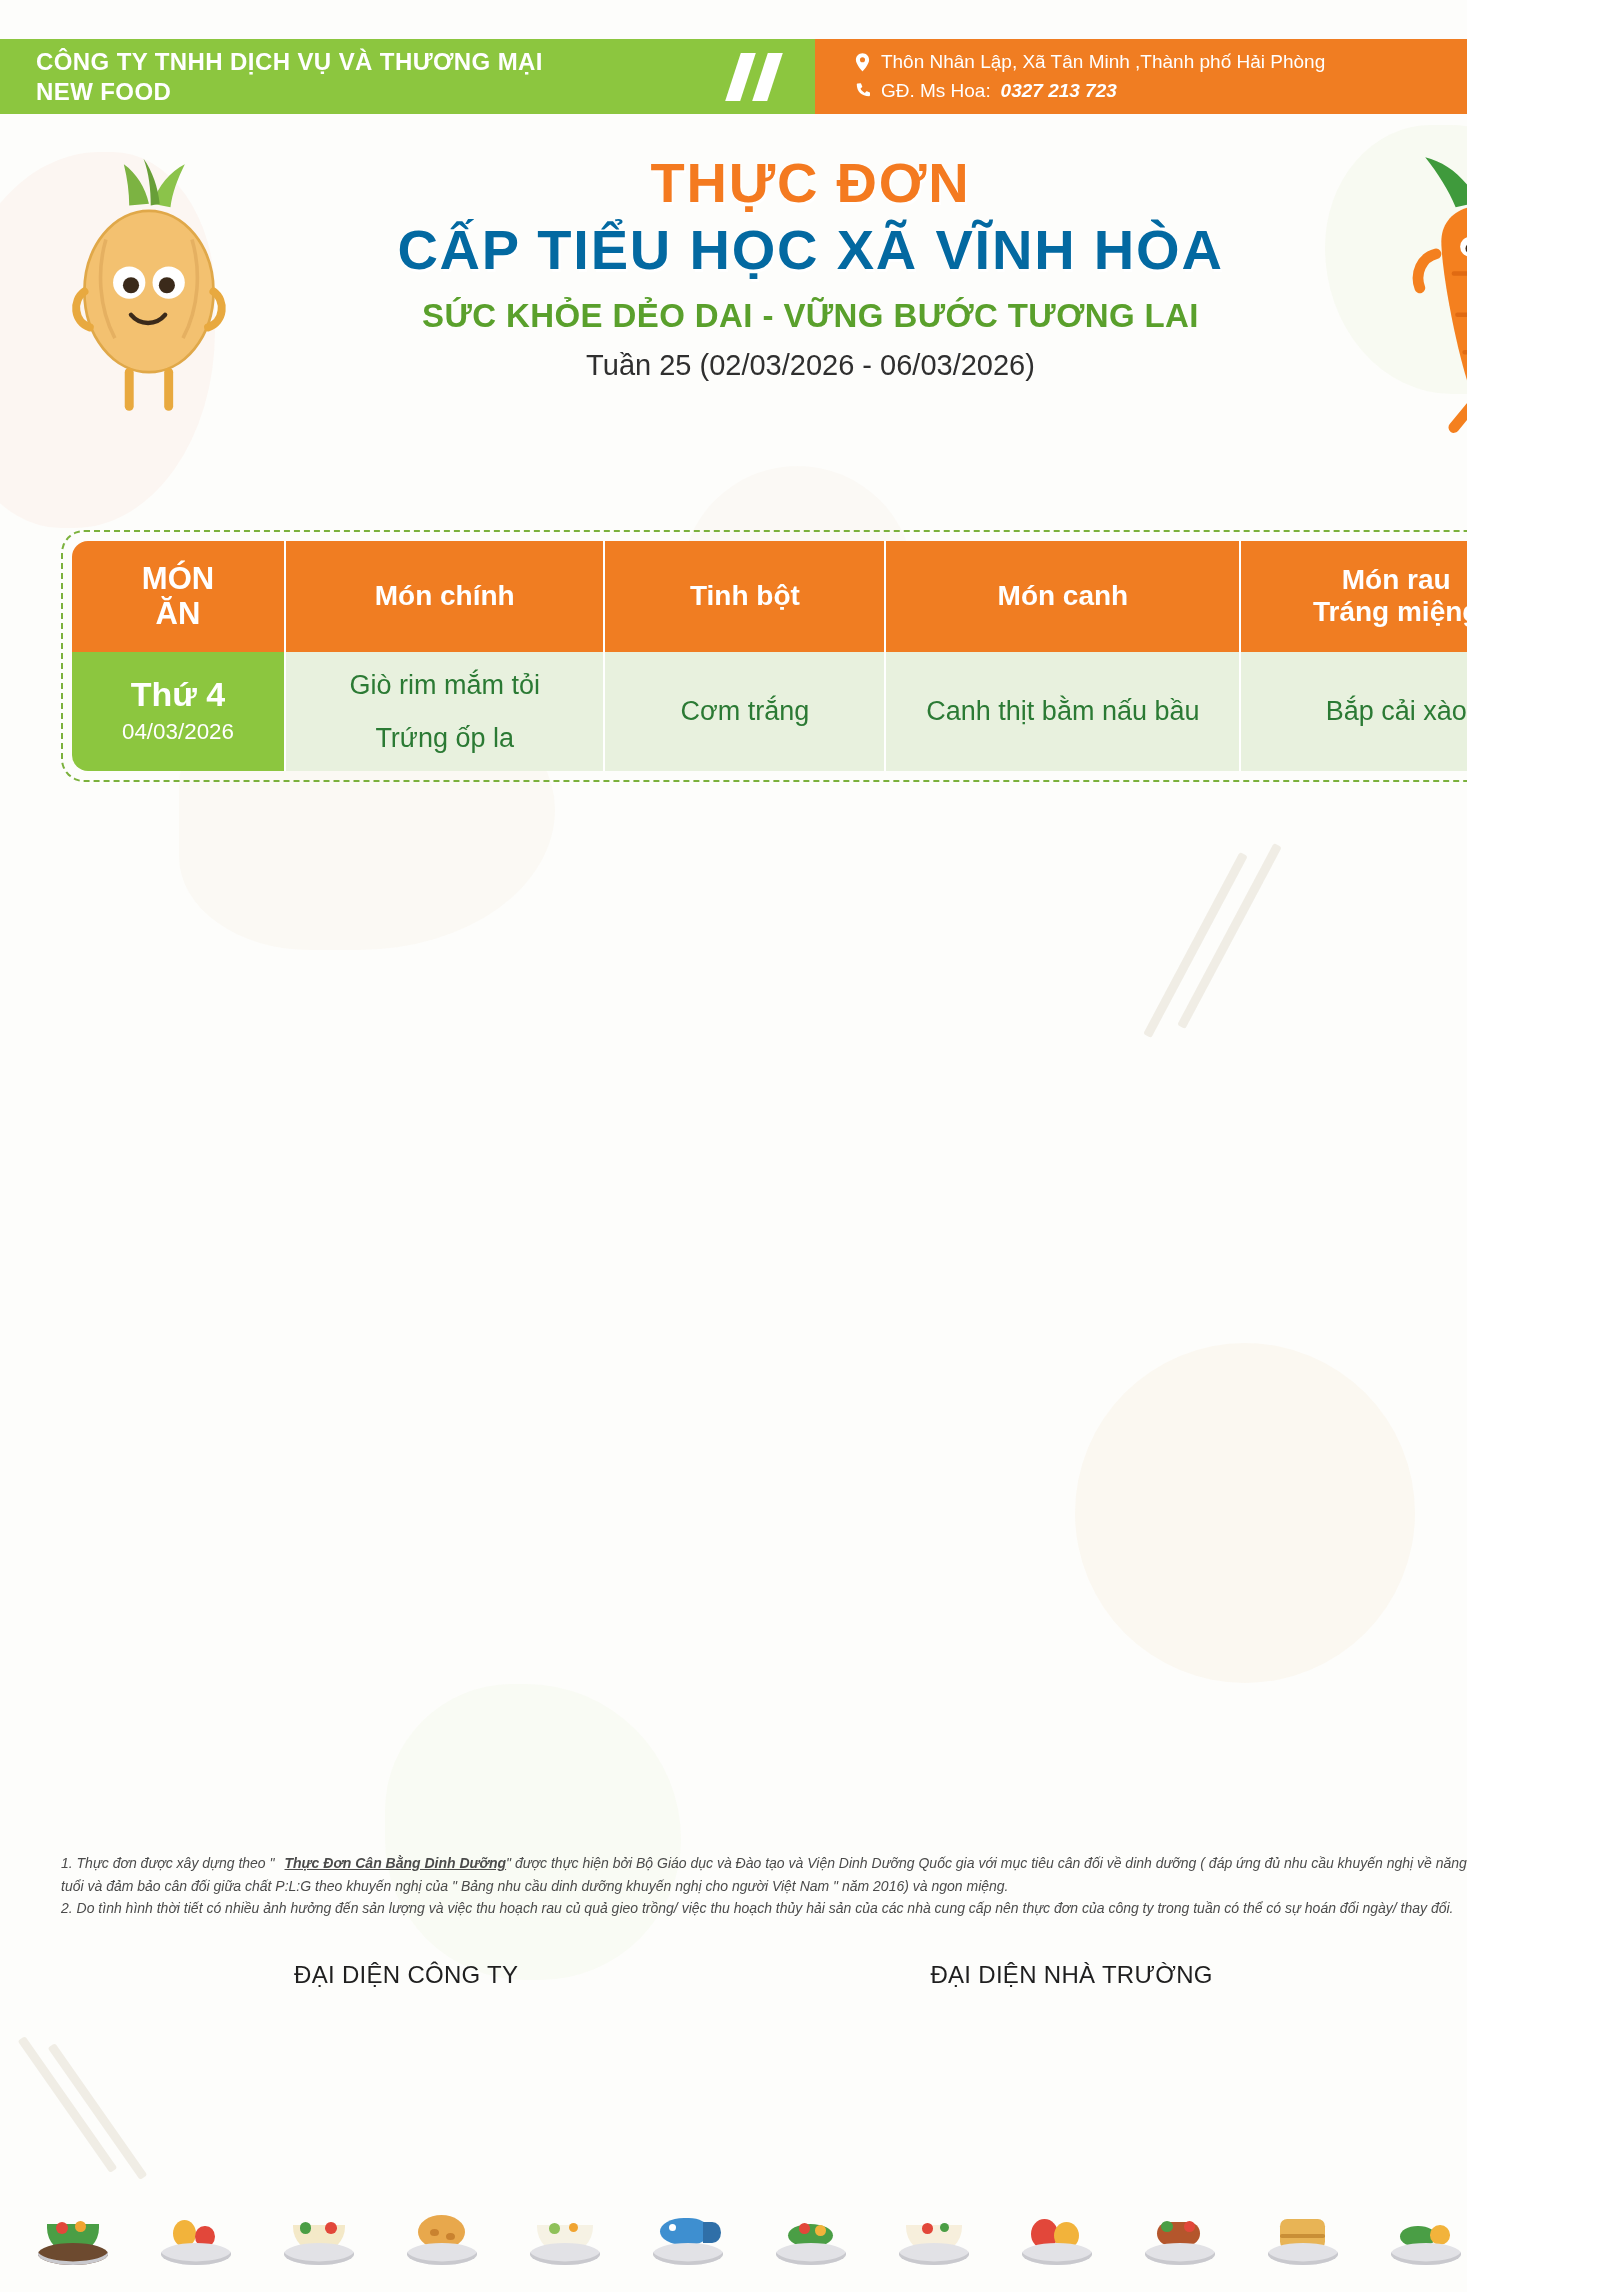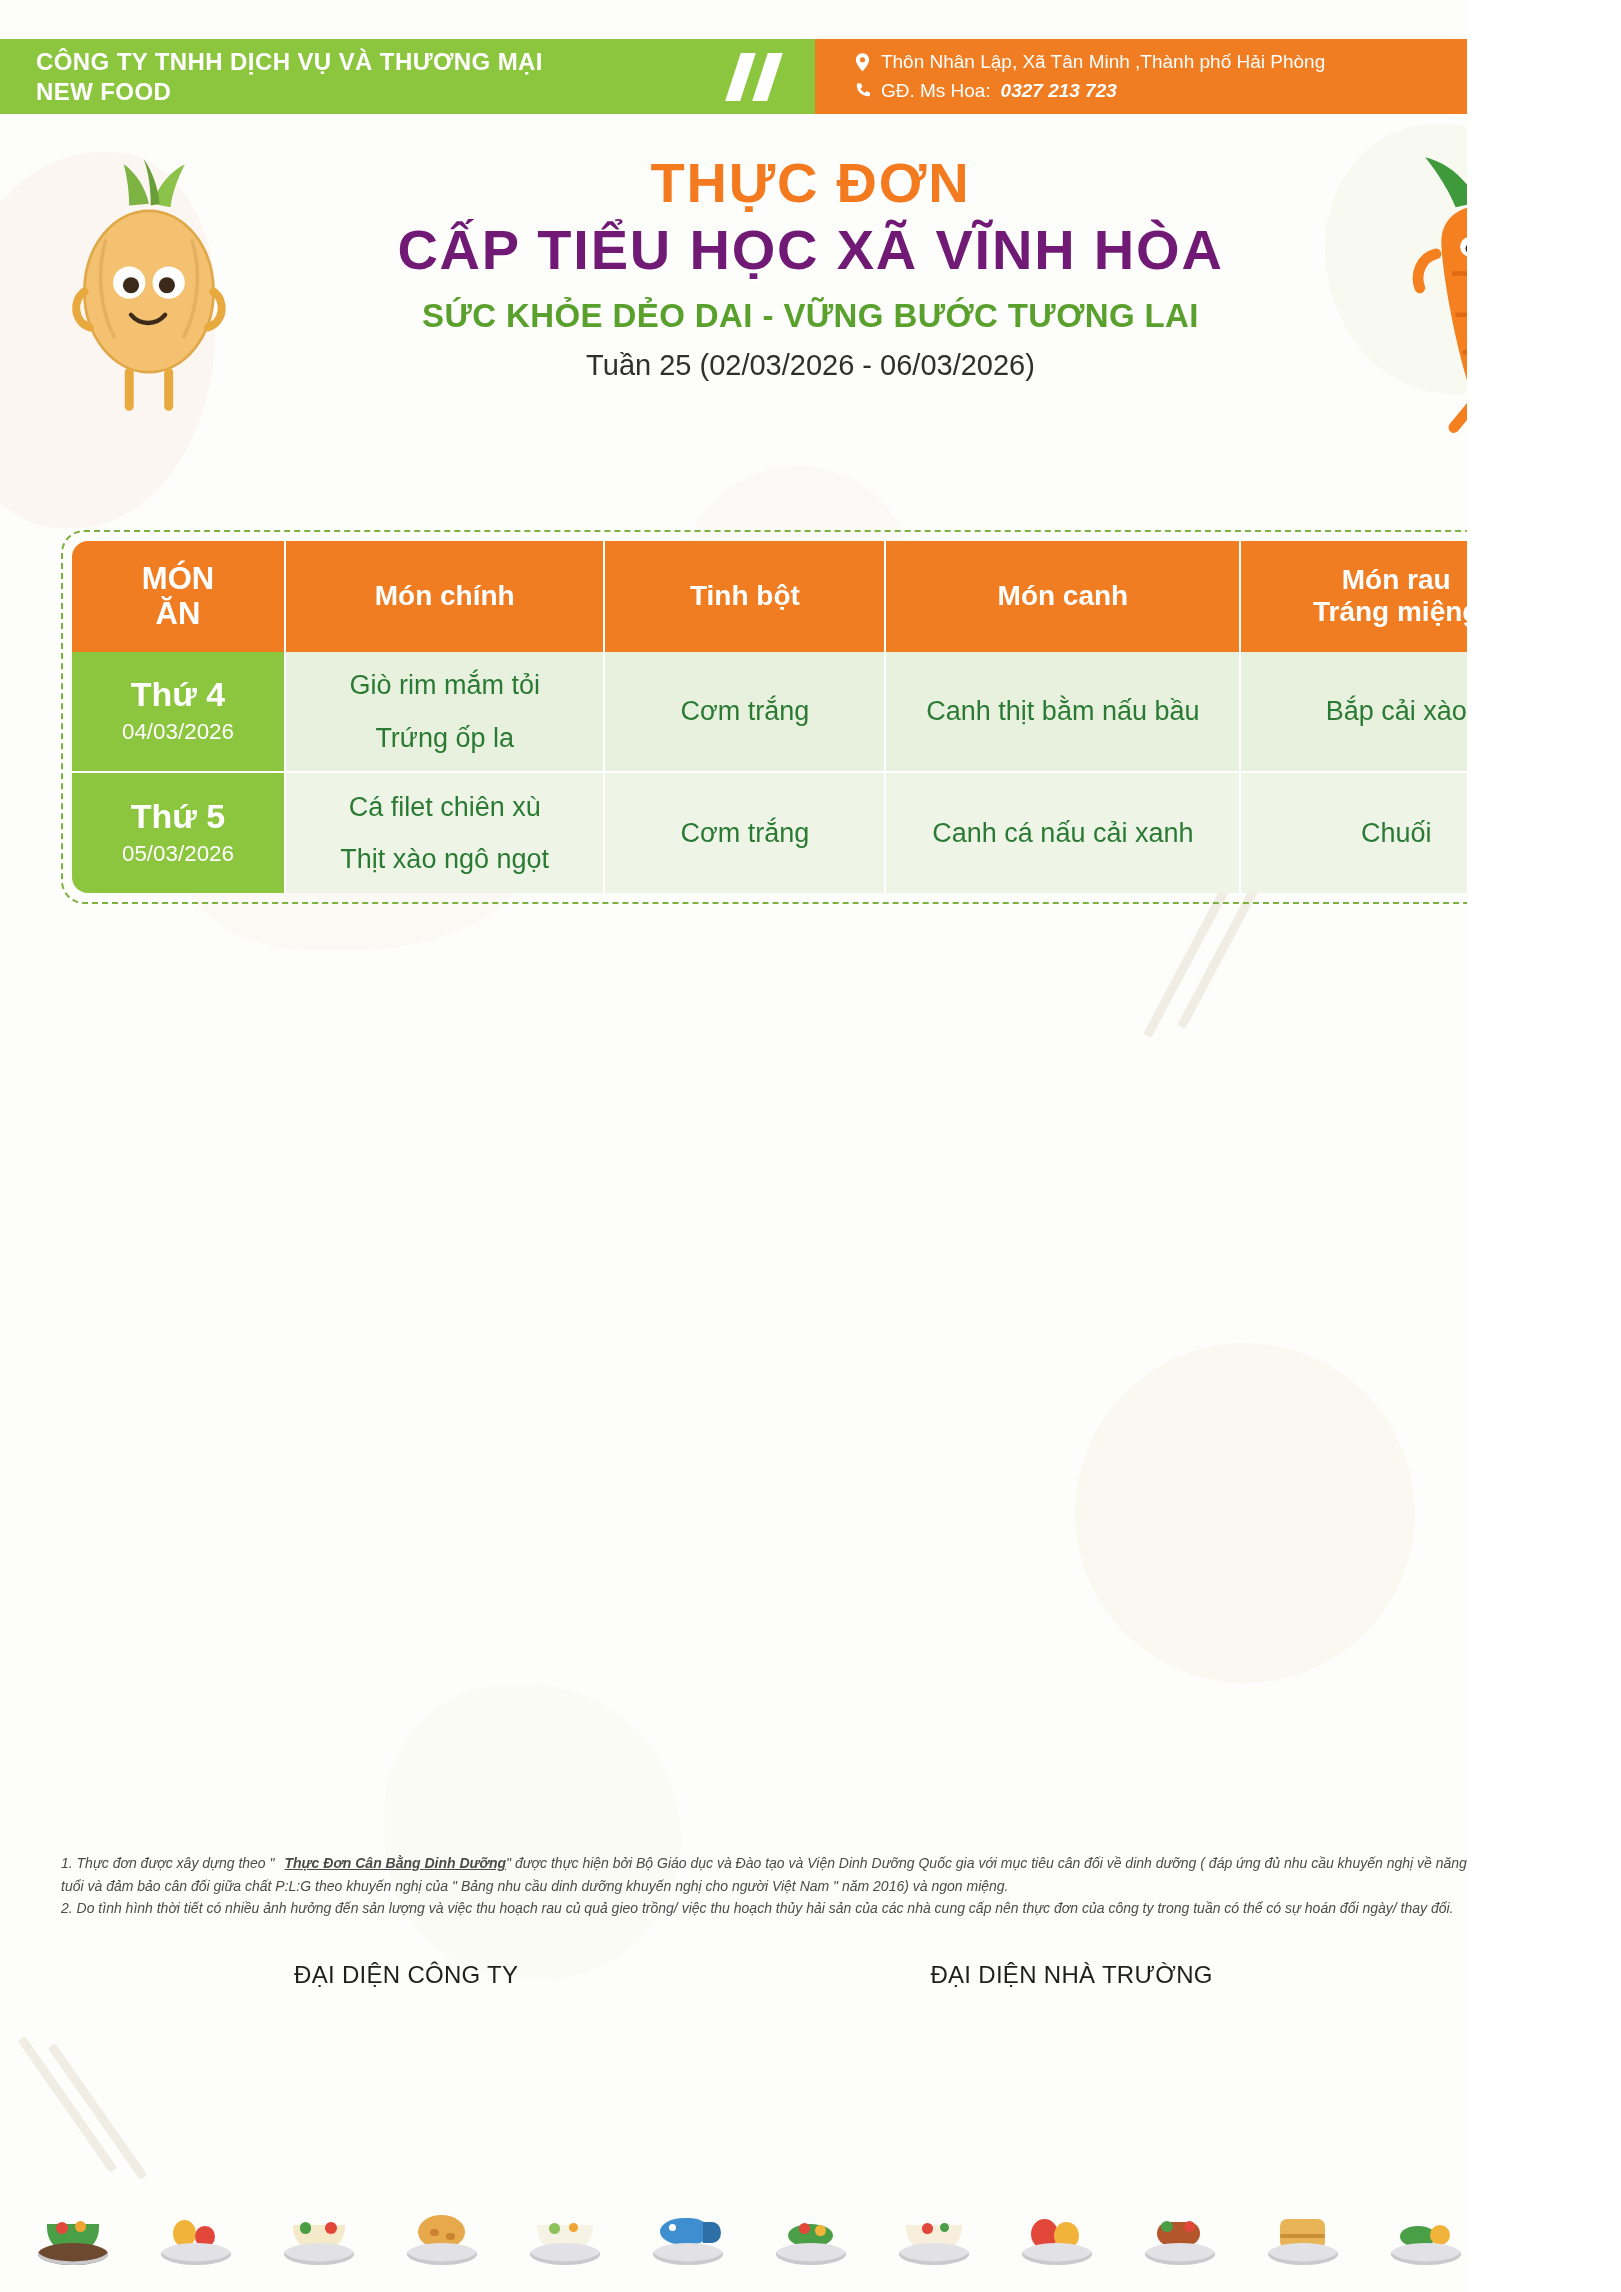--- a/index.html
+++ b/index.html
@@ -105,21 +105,21 @@
     font-size: 56px;
     font-weight: bold;
     color: #f47a20;
     letter-spacing: 1.8px;
     line-height: 1.18;
     text-shadow: 1.8px 2.7px 0 rgba(255,255,255,.9);
   }
   .title2 {
     font-size: 56px;
     font-weight: bold;
-    color: #701a75;
+    color: #0369a1;
     letter-spacing: 1.8px;
     line-height: 1.22;
     text-shadow: 1.8px 2.7px 0 rgba(255,255,255,.9);
   }
   .subtitle {
     margin-top: 12.5px;
     font-size: 33px;
     font-weight: bold;
     color: #5aa02c;
     letter-spacing: 0.4px;
@@ -404,33 +404,20 @@
             <div class="ddate">04/03/2026</div>
           </td>
           <td class="main">
             <span class="dish">Giò rim mắm tỏi</span>
             <span class="dish">Trứng ốp la</span>
           </td>
           <td>Cơm trắng</td>
           <td>Canh thịt bằm nấu bầu</td>
           <td>Bắp cải xào</td>
         </tr>
-        <tr class="alt">
-          <td class="day">
-            <div class="dname">Thứ 5</div>
-            <div class="ddate">05/03/2026</div>
-          </td>
-          <td class="main">
-            <span class="dish">Cá filet chiên xù</span>
-            <span class="dish">Thịt xào ngô ngọt</span>
-          </td>
-          <td>Cơm trắng</td>
-          <td>Canh cá nấu cải xanh</td>
-          <td>Chuối</td>
-        </tr>
       </tbody>
     </table>
   </div>
 
   <div class="notes">
     <p>
       <span>1. Thực đơn được xây dựng theo "</span><b class="u">Thực Đơn Cân Bằng Dinh Dưỡng</b><span>" được thực hiện bởi Bộ Giáo dục và Đào tạo và Viện Dinh Dưỡng Quốc gia với mục tiêu cân đối về dinh dưỡng ( đáp ứng đủ nhu cầu khuyến nghị về năng lượng theo lứa tuổi và đảm bảo cân đối giữa chất P:L:G theo khuyến nghị của " Bảng nhu cầu dinh dưỡng khuyến nghị cho người Việt Nam " năm 2016) và ngon miệng.</span>
     </p>
     <p>2. Do tình hình thời tiết có nhiều ảnh hưởng đến sản lượng và việc thu hoạch rau củ quả gieo trồng/ việc thu hoạch thủy hải sản của các nhà cung cấp nên thực đơn của công ty trong tuần có thể có sự hoán đổi ngày/ thay đổi.</p>
   </div>

